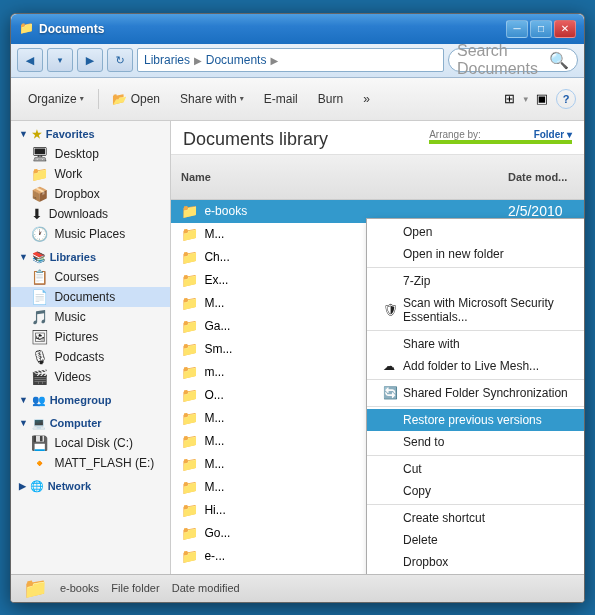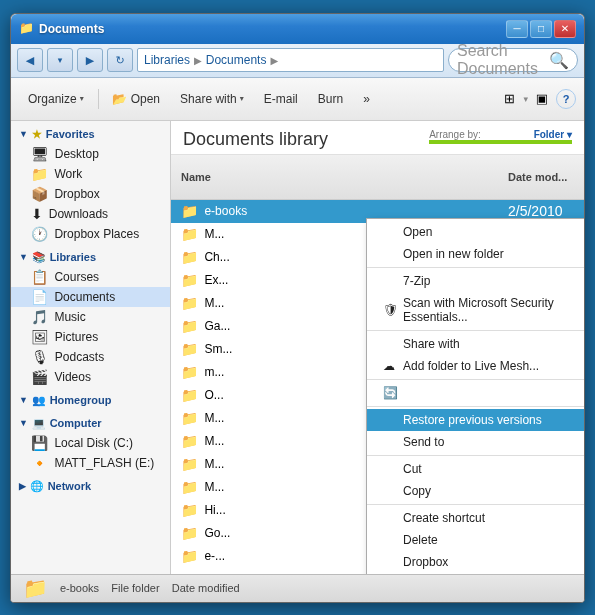--- a/index.html
+++ b/index.html
@@ -430,21 +430,21 @@
         <div class="sidebar-item">
           <span class="icon">📦</span>
           <span>Dropbox</span>
         </div>
         <div class="sidebar-item">
           <span class="icon">⬇</span>
           <span>Downloads</span>
         </div>
         <div class="sidebar-item">
           <span class="icon">🕐</span>
-          <span>Dropbox Places</span>
+          <span>Music Places</span>
         </div>
       </div>
 
       <div class="sidebar-section">
         <div class="sidebar-header">
           <span class="arrow">▼</span>
           <span>📚</span>
           <span>Libraries</span>
         </div>
         <div class="sidebar-item">
@@ -558,20 +558,21 @@
                 <span class="ctx-icon"></span>
                 <span>Share with</span>
               </div>
               <div class="ctx-item">
                 <span class="ctx-icon">☁</span>
                 <span>Add folder to Live Mesh...</span>
               </div>
               <div class="ctx-separator"></div>
               <div class="ctx-item">
                 <span class="ctx-icon">🔄</span>
+                <span>Shared Folder Synchronization</span>
               </div>
               <div class="ctx-separator"></div>
               <div class="ctx-item highlighted-ctx">
                 <span class="ctx-icon"></span>
                 <span>Restore previous versions</span>
               </div>
               <div class="ctx-item">
                 <span class="ctx-icon"></span>
                 <span>Send to</span>
               </div>

